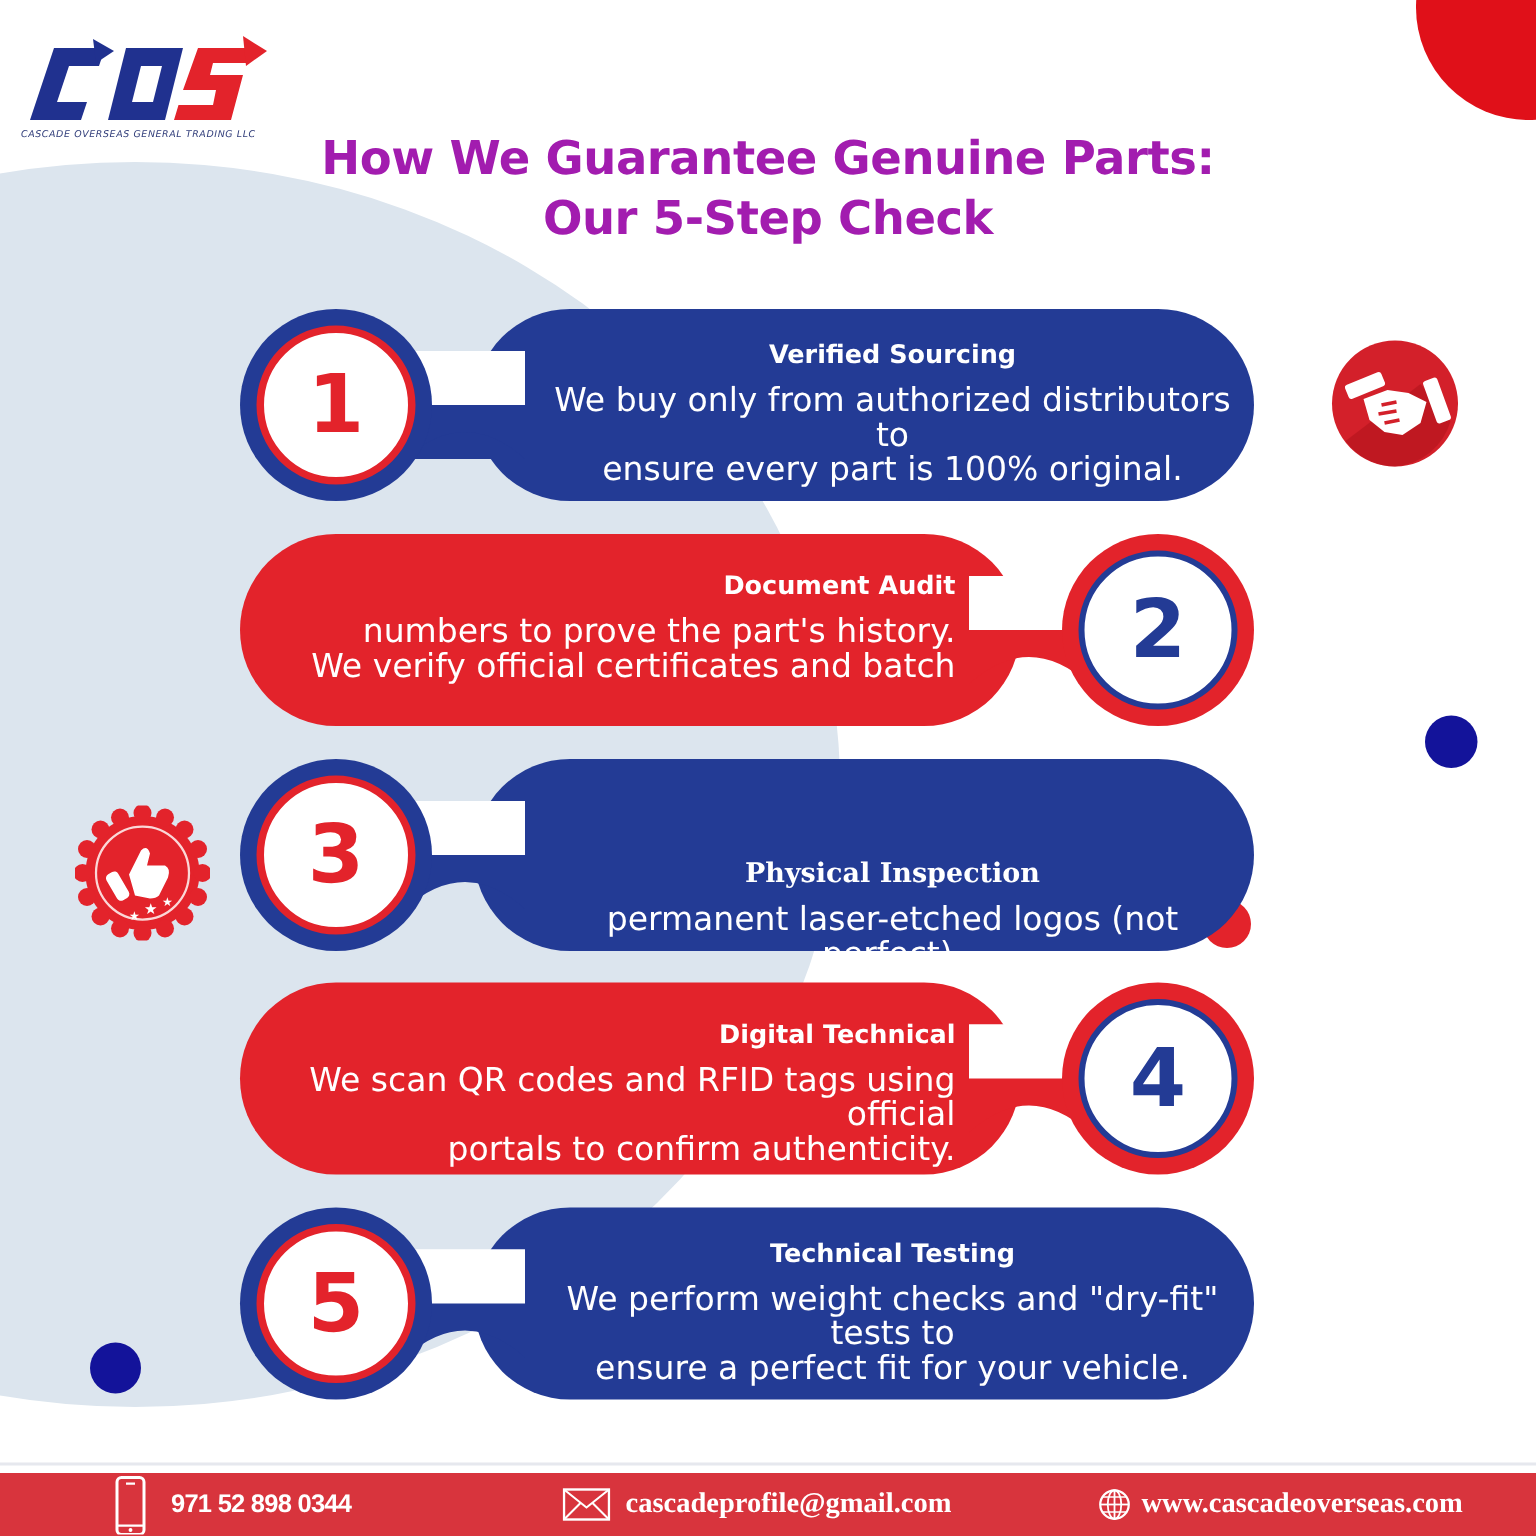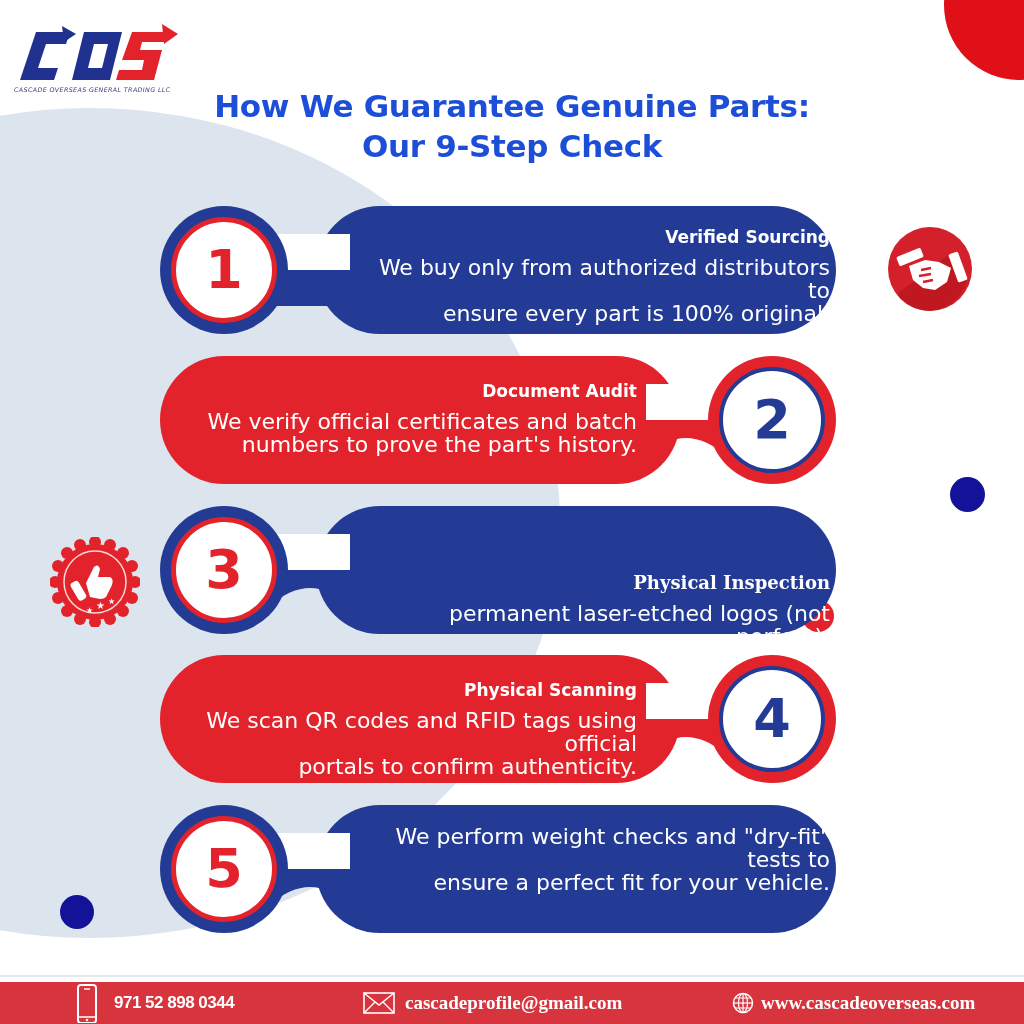--- a/index.html
+++ b/index.html
@@ -20,21 +20,21 @@
     .dot.right { left: 950px; top: 477px; width: 35px; height: 35px; }
     .dot.left { left: 60px; top: 895px; width: 34px; height: 34px; }
 
     .logo { position: absolute; left: 14px; top: 22px; width: 170px; height: 80px; }
     .logo-mark { display: flex; align-items: center; height: 62px; padding-left: 4px; }
     .logo-sub { font-family: "DejaVu Sans", sans-serif; font-size: 6.3px; color: #34407c;
       font-style: italic; letter-spacing: 0.4px; white-space: nowrap; margin-top: 2px; }
 
     .title {
       position: absolute; left: 0; width: 1024px; top: 86px;
-      text-align: center; color: #1d4ed8;
+      text-align: center; color: #a21caf;
       font-family: "DejaVu Sans", sans-serif; font-weight: bold;
       font-size: 31px; line-height: 40px; letter-spacing: -0.3px;
     }
 
     .step { position: absolute; left: 160px; width: 676px; height: 128px; }
     .pill {
       position: absolute; top: 0; height: 128px; width: 520px;
       border-radius: 64px;
     }
     .step.blue .pill { left: 156px; background: #233b95; }
@@ -57,40 +57,40 @@
       width: 106px; height: 106px; border-radius: 50%;
       display: flex; align-items: center; justify-content: center; background: #fff;
     }
     .step.blue .ring-inner { border: 5px solid #e3232b; }
     .step.red .ring-inner { border: 4px solid #233b95; }
     .num { font-family: "DejaVu Sans", sans-serif; font-weight: bold; font-size: 54px; line-height: 1; }
     .step.blue .num { color: #e3232b; }
     .step.red .num { color: #233b95; }
 
     .text { position: absolute; color: #ffffff; }
-    .step.blue .text { left: 200px; top: 20px; width: 470px; text-align: right; }
+    .step.blue .text { left: 200px; top: 20px; width: 470px; text-align: center; }
     .step.red .text { left: 20px; top: 24px; width: 457px; text-align: right; }
     .step-title { font-family: "DejaVu Sans", sans-serif; font-weight: bold; font-size: 17px; line-height: 22px; margin-bottom: 8px; }
     .step-title.serif { font-family: "DejaVu Serif", serif; font-size: 18px; margin-top: 46px; }
     .step-desc { font-family: "DejaVu Sans", sans-serif; font-size: 22px; line-height: 23px; }
 
     .tiny-red-dot { position: absolute; left: 802px; top: 600px; width: 32px; height: 32px; border-radius: 50%; background: #e3232b; }
 
     .badge-icon { position: absolute; }
     .handshake { left: 887px; top: 226px; width: 86px; height: 86px; }
     .thumbs { left: 50px; top: 537px; width: 90px; height: 90px; }
 
     .footer-line { position: absolute; left: 0; top: 975px; width: 1024px; height: 2px; background: #e6e8ee; }
     .footer {
       position: absolute; left: 0; top: 982px; width: 1024px; height: 42px;
       background: #d8343d; display: flex; align-items: center;
     }
     .f-item { position: absolute; top: 0; height: 42px; display: flex; align-items: center; color: #fff; }
     .f-phone { left: 76px; }
-    .f-mail { left: 363px; }
+    .f-mail { left: 375px; }
     .f-web { left: 732px; text-align: right; }
     .f-text-cond { font-family: "Liberation Sans", sans-serif; font-weight: bold; font-size: 17px; letter-spacing: -0.5px; }
     .f-text-serif { font-family: "Liberation Serif", serif; font-weight: bold; font-size: 19px; }
     .f-icon { margin-right: 10px; display: flex; align-items: center; }
   </style>
 </head>
 <body>
 
 <div class="bg-blob"></div>
 <div class="corner-circle"></div>
@@ -108,21 +108,21 @@
 
       <path d="M114 10 L150 10 L147 20 L124 20 L122 28 L144 28 L136 58 L98 58 L101 48 L124 48 L126 38 L104 38 Z" fill="#e3232b"></path>
       <path d="M144 2 L160 12 L146 22 Z" fill="#e3232b"></path>
     </svg>
   </div>
   <div class="logo-sub">CASCADE OVERSEAS GENERAL TRADING LLC</div>
 </div>
 
 <div class="title">
   <div>How We Guarantee Genuine Parts:</div>
-  <div>Our 9-Step Check</div>
+  <div>Our 5-Step Check</div>
 </div>
 
 <div class="step blue" style="top:206px;">
   <div class="pill"></div>
   <div class="neck">
     <svg width="80" height="72" style="position:absolute;left:0;top:0">
         <path d="M0 0 Q40 36 80 0 L80 72 Q40 36 0 72 Z" fill="#233b95"></path>
       </svg>
   </div>
   <div class="ring">
@@ -144,22 +144,22 @@
         <path d="M0 0 Q40 36 80 0 L80 72 Q40 36 0 72 Z" fill="#e3232b"></path>
       </svg>
   </div>
   <div class="ring">
     <div class="ring-inner">
         <span class="num">2</span>
       </div>
   </div>
   <div class="text">
     <div class="step-title">Document Audit</div>
+    <div class="step-desc">numbers to prove the part's history.</div>
     <div class="step-desc">We verify official certificates and batch</div>
-    <div class="step-desc">numbers to prove the part's history.</div>
   </div>
 </div>
 
 <div class="tiny-red-dot"></div>
 
 <div class="step blue" style="top:506px;">
   <div class="pill"></div>
   <div class="neck" style="background:transparent">
     <svg width="80" height="72" style="position:absolute;left:0;top:0">
         <path d="M0 0 Q40 36 80 0 L80 72 Q40 36 0 72 Z" fill="#233b95"></path>
@@ -182,39 +182,40 @@
     <svg width="80" height="72" style="position:absolute;left:0;top:0">
         <path d="M0 0 Q40 36 80 0 L80 72 Q40 36 0 72 Z" fill="#e3232b"></path>
       </svg>
   </div>
   <div class="ring">
     <div class="ring-inner">
         <span class="num">4</span>
       </div>
   </div>
   <div class="text">
-    <div class="step-title">Physical Scanning</div>
+    <div class="step-title">Digital Technical</div>
     <div class="step-desc">We scan QR codes and RFID tags using official</div>
     <div class="step-desc">portals to confirm authenticity.</div>
   </div>
 </div>
 
 <div class="step blue" style="top:805px;">
   <div class="pill"></div>
   <div class="neck" style="background:transparent">
     <svg width="80" height="72" style="position:absolute;left:0;top:0">
         <path d="M0 0 Q40 36 80 0 L80 72 Q40 36 0 72 Z" fill="#233b95"></path>
       </svg>
   </div>
   <div class="ring">
     <div class="ring-inner">
         <span class="num">5</span>
       </div>
   </div>
   <div class="text">
+    <div class="step-title">Technical Testing</div>
     <div class="step-desc">We perform weight checks and "dry-fit" tests to</div>
     <div class="step-desc">ensure a perfect fit for your vehicle.</div>
   </div>
 </div>
 
 <div class="badge-icon handshake">
   <svg width="86" height="86" viewBox="0 0 86 86">
     <circle cx="43" cy="43" r="42" fill="#d3202a"></circle>
     <path d="M43 85 A42 42 0 0 1 10 68 L60 30 L80 55 A42 42 0 0 1 43 85 Z" fill="#b3141d" opacity="0.6"></path>
     <rect x="10" y="26" width="26" height="10" rx="2" transform="rotate(-22 23 31)" fill="#fff"></rect>

